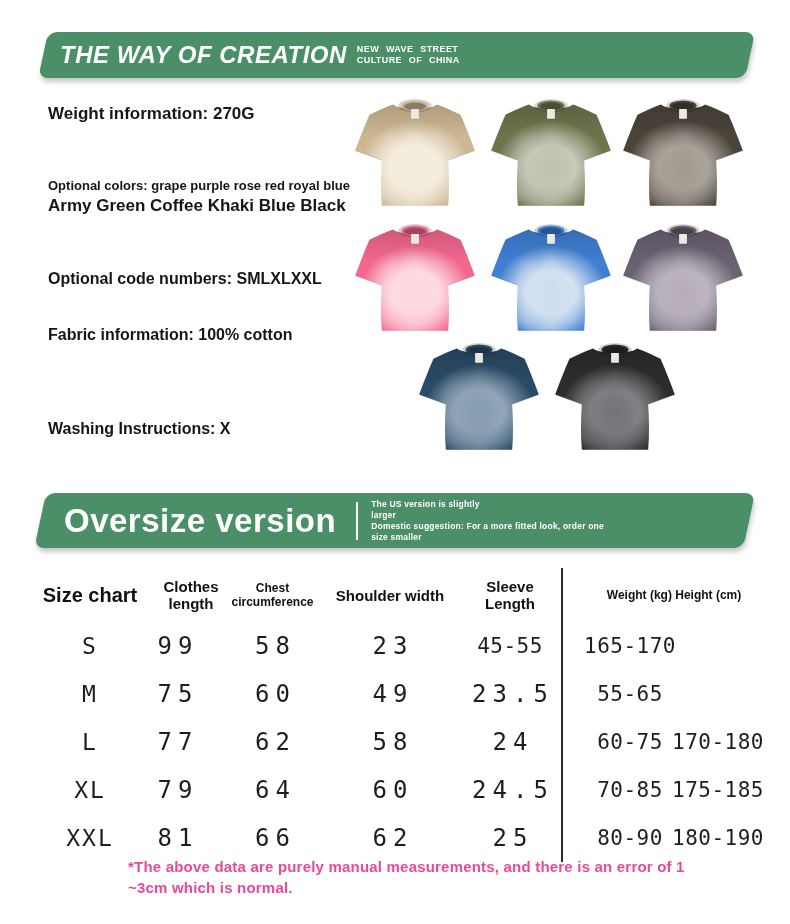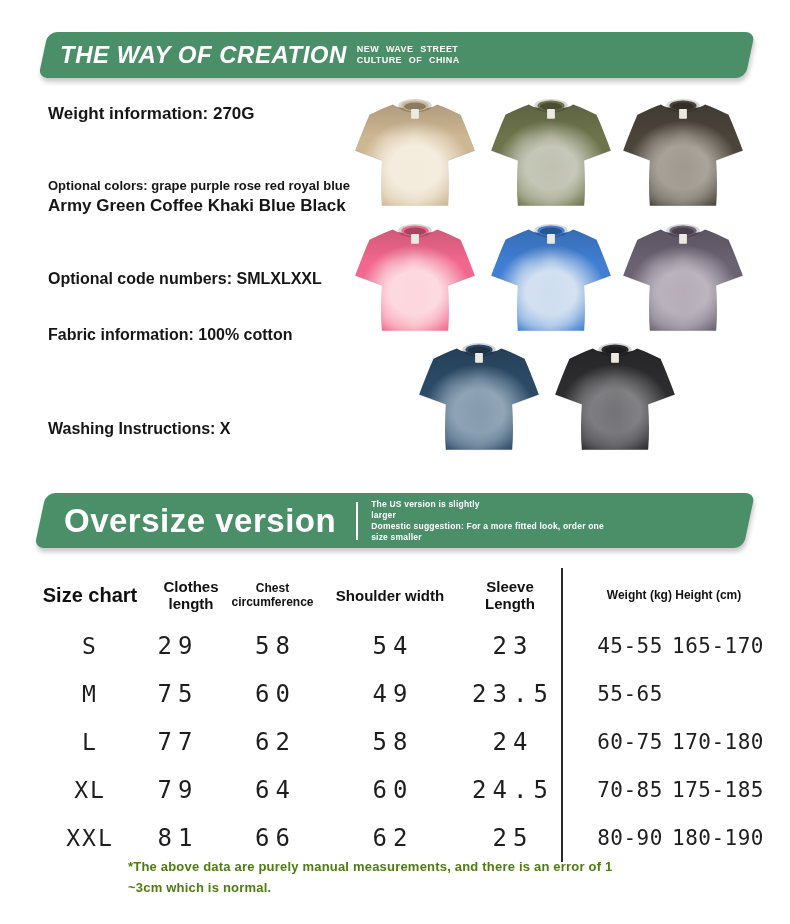--- a/index.html
+++ b/index.html
@@ -52,21 +52,21 @@
   .h3{font-size:15px;}
   .h4{font-size:15px;}
   .h4 span{width:56px;text-align:center;}
   .h-wh{grid-column:6 / span 2;font-size:12px;padding-left:22px;white-space:nowrap;}
   .c-size{font-family:"DejaVu Sans Mono",monospace;font-size:23px;letter-spacing:2px;color:#1e1e1e;}
   .c-num{font-family:"DejaVu Sans Mono",monospace;font-size:24px;letter-spacing:6px;padding-left:6px;color:#1e1e1e;white-space:nowrap;}
   .c-range{font-family:"DejaVu Sans Mono",monospace;font-size:21px;letter-spacing:0.5px;color:#1e1e1e;white-space:nowrap;}
   .v-divider{position:absolute;left:521px;top:0;width:2px;height:294px;background:#2a2a2a;}
   .footnote{
     position:absolute;left:128px;top:856px;width:580px;
-    font-size:13px;font-weight:bold;line-height:21px;color:#4d7c0f;letter-spacing:0.2px;
+    font-size:15px;font-weight:bold;line-height:21px;color:#ec4899;letter-spacing:0.2px;
   }
 </style>
 </head>
 <body>
 
 <div>
 
   <div class="banner banner-top">
     <div class="banner-inner">
       <span class="brand-title">THE WAY OF CREATION</span>
@@ -387,23 +387,22 @@
         <div class="cell hc h3">
           <span>Shoulder width</span>
         </div>
         <div class="cell hc h4">
           <span>Sleeve Length</span>
         </div>
         <div class="cell hc h-wh">Weight (kg) Height (cm)</div>
       </div>
       <div class="t-grid t-row">
         <div class="cell c-size">S</div>
-        <div class="cell c-num">29</div>
+        <div class="cell c-num">99</div>
         <div class="cell c-num">58</div>
-        <div class="cell c-num">54</div>
         <div class="cell c-num">23</div>
         <div class="cell c-range">45-55</div>
         <div class="cell c-range">165-170</div>
       </div>
       <div class="t-grid t-row">
         <div class="cell c-size">M</div>
         <div class="cell c-num">75</div>
         <div class="cell c-num">60</div>
         <div class="cell c-num">49</div>
         <div class="cell c-num">23.5</div>

